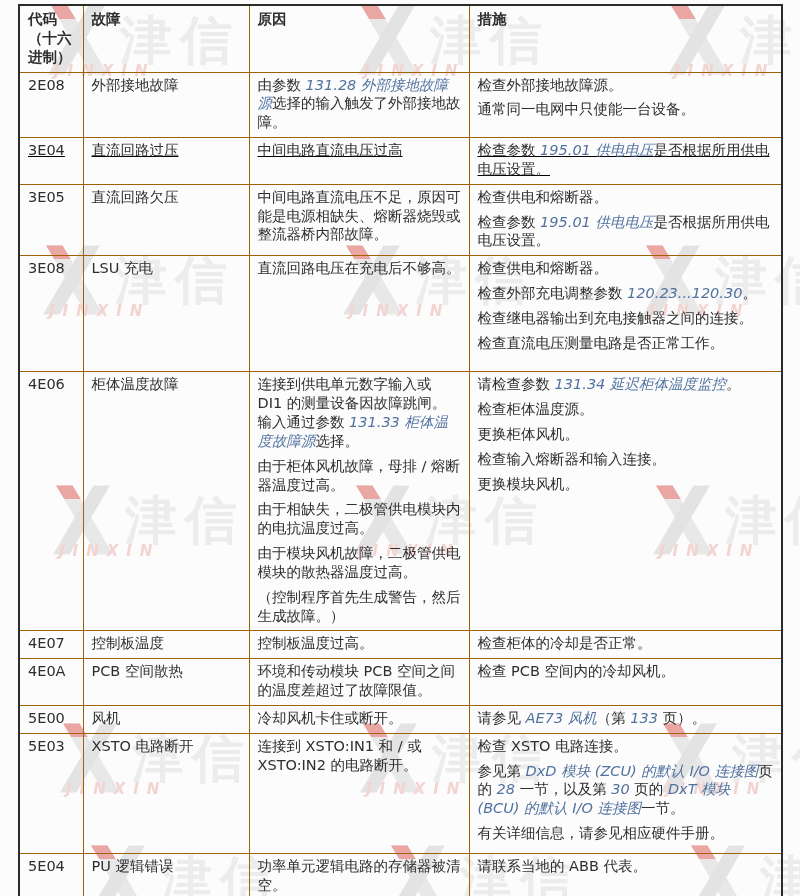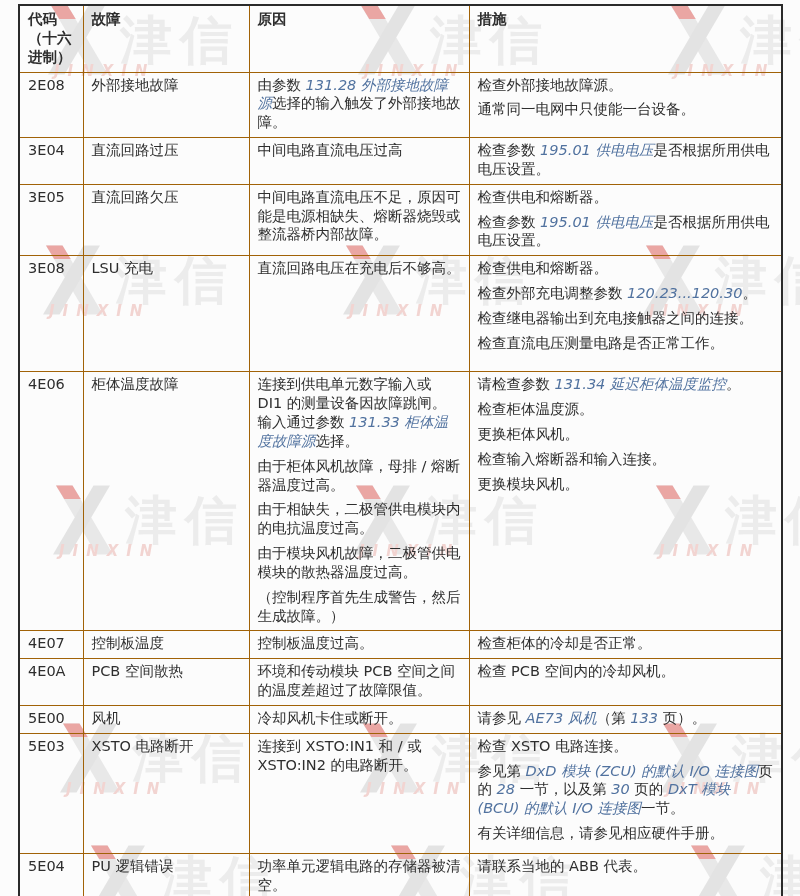--- a/index.html
+++ b/index.html
@@ -254,21 +254,21 @@
           <td>2E08</td>
           <td>外部接地故障</td>
           <td>
             <div class="para"><span class="plain">由参数 </span><span class="ref">131.28 外部接地故障源</span><span class="plain">选择的输入触发了外部接地故障。</span></div>
           </td>
           <td>
             <div class="para"><span class="plain">检查外部接地故障源。</span></div>
             <div class="para"><span class="plain">通常同一电网中只使能一台设备。</span></div>
           </td>
         </tr>
-        <tr style="height: 44px;">
+        <tr style="height: 44px; text-decoration: underline;">
           <td>3E04</td>
           <td>直流回路过压</td>
           <td>
             <div class="para"><span class="plain">中间电路直流电压过高</span></div>
           </td>
           <td>
             <div class="para"><span class="plain">检查参数 </span><span class="ref">195.01 供电电压</span><span class="plain">是否根据所用供电电压设置。</span></div>
           </td>
         </tr>
         <tr style="height: 62px;">

